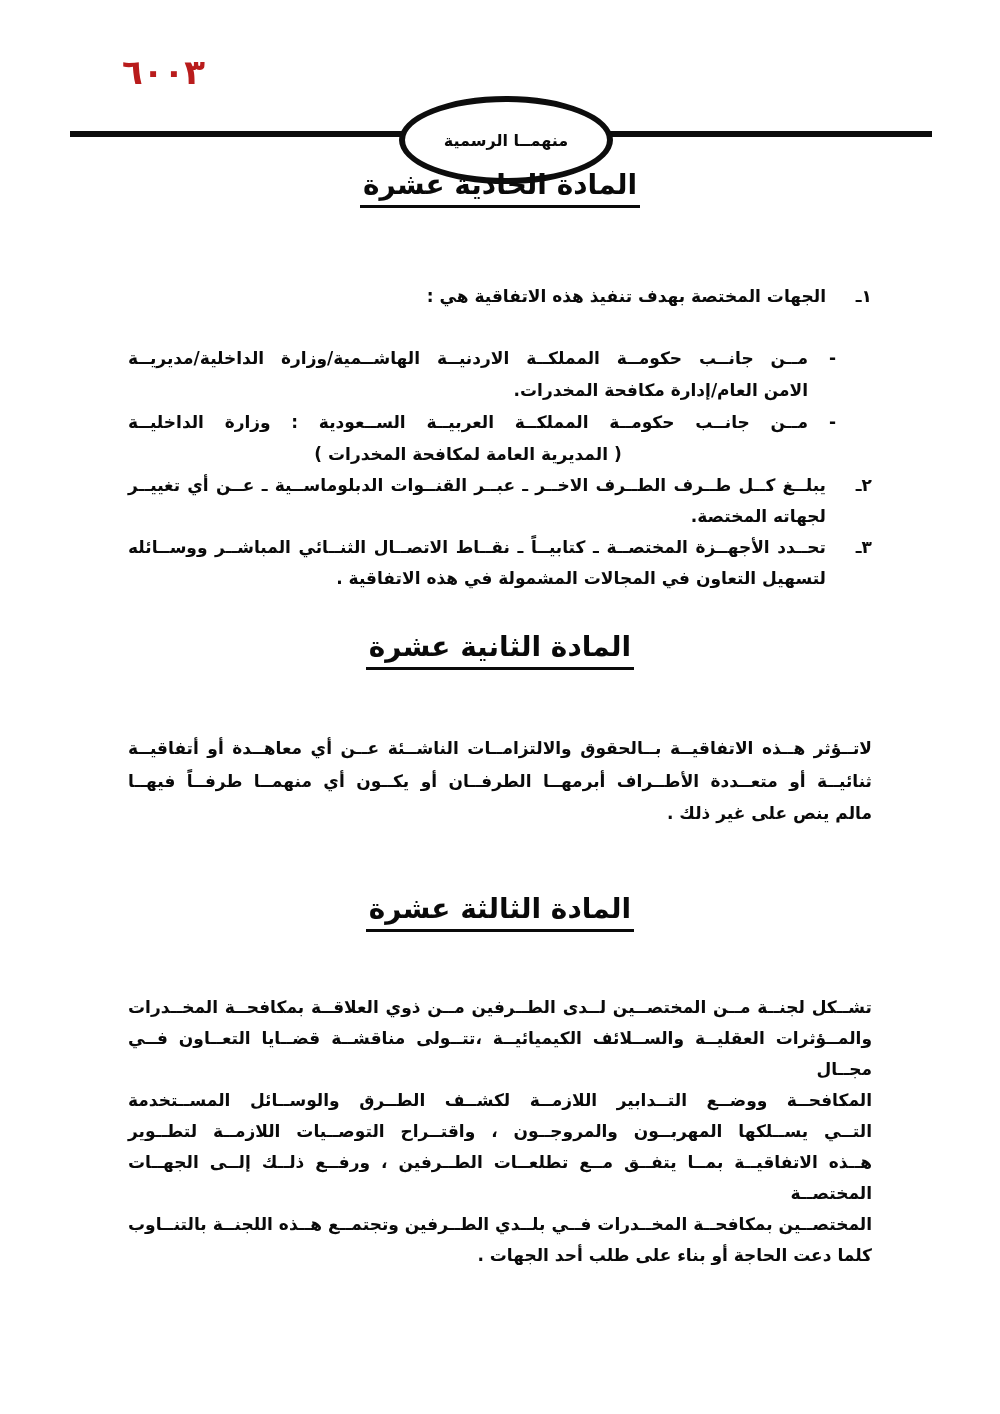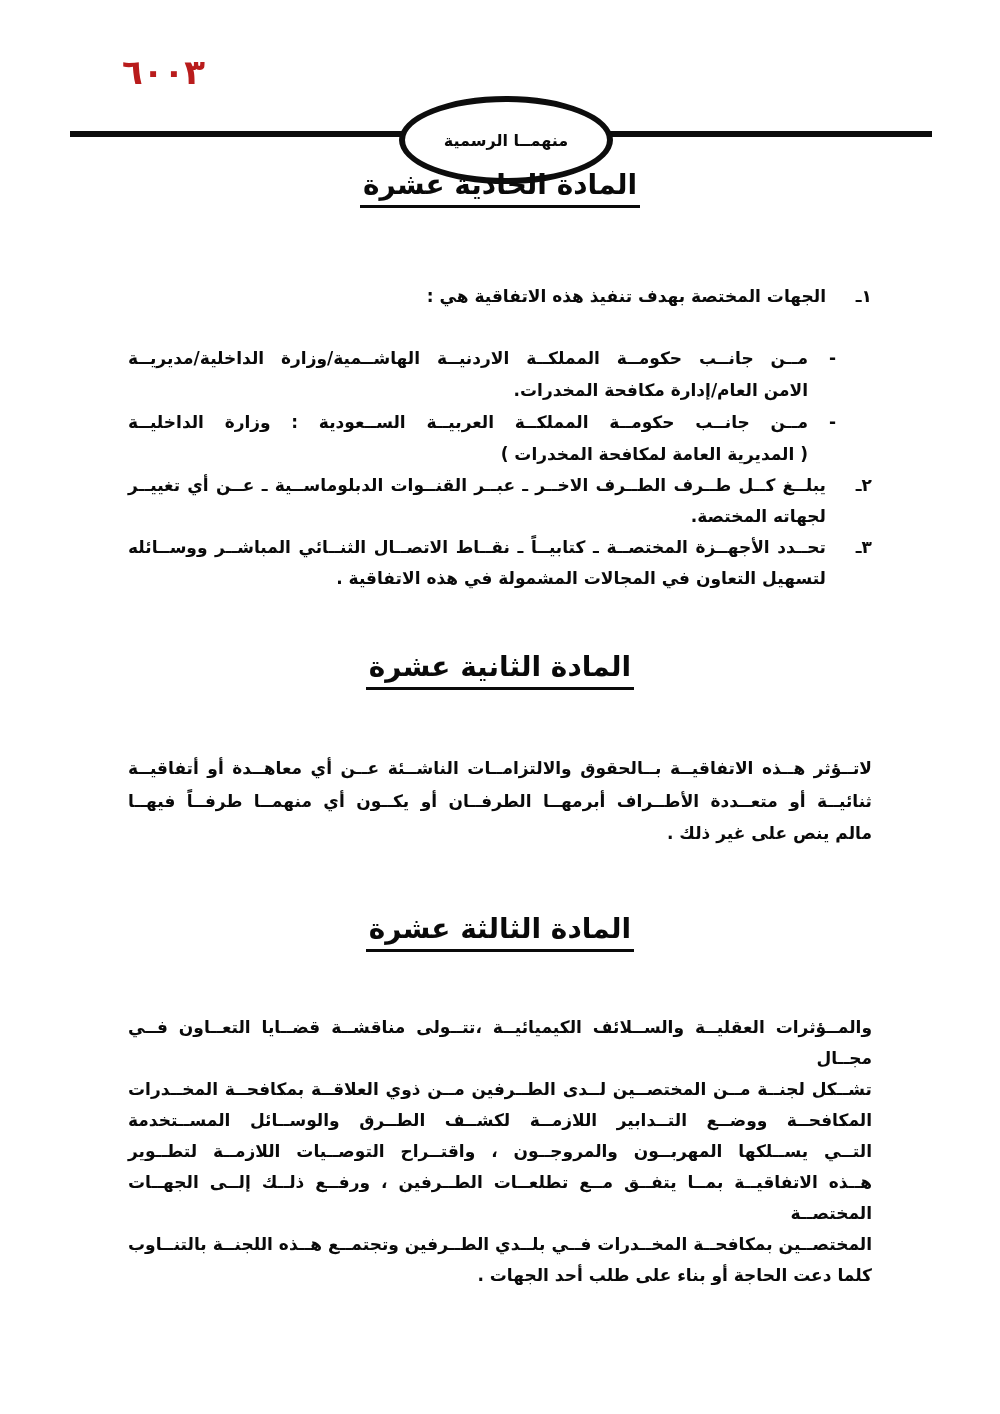--- a/index.html
+++ b/index.html
@@ -61,27 +61,27 @@
   
   .li-row { display: flex; line-height: 32px; }
   .li-num { flex: 0 0 46px; text-align: right; }
   .li-body { flex: 1 1 auto; min-width: 0; }
 
   .bullet-row { padding-right: 36px; }
   .bullet-row .li-num { flex: 0 0 28px; }
 
   .jline { text-align: justify; text-align-last: justify; }
   .rline { text-align: right; }
-  .cline { }
+  .cline { text-align: center; }
 
   .mt-item1  { margin-top: 72px; }
   .mt-bullets{ margin-top: 30px; }
   .li-tight  { line-height: 31px; }
 
-  .h12 { margin-top: 58px; }
+  .h12 { margin-top: 38px; }
   .para12 { margin-top: 62px; line-height: 32.5px; }
   .h13 { margin-top: 64px; }
   .para13 { margin-top: 60px; line-height: 31px; }
 </style>
 </head>
 <body>
 
 <div class="page">
 
   <div class="page-number">٦٠٠٣</div>
@@ -145,22 +145,22 @@
       <div class="jline">لاتــؤثر هــذه الاتفاقيــة بــالحقوق والالتزامــات الناشــئة عــن أي معاهــدة أو أتفاقيــة</div>
       <div class="jline">ثنائيــة أو متعــددة الأطــراف أبرمهــا الطرفــان  أو يكــون أي منهمــا طرفــاً فيهــا</div>
       <div class="rline">مالم ينص على غير ذلك .</div>
     </div>
 
     <h2 class="article-title h13">
       <span class="u">المادة الثالثة عشرة</span>
     </h2>
 
     <div class="para13">
+      <div class="jline">تشــكل لجنــة مــن المختصــين لــدى الطــرفين مــن ذوي العلاقــة بمكافحــة المخــدرات</div>
       <div class="jline">والمــؤثرات العقليــة والســلائف الكيميائيــة ،تتــولى مناقشــة قضــايا التعــاون فــي مجــال</div>
-      <div class="jline">تشــكل لجنــة مــن المختصــين لــدى الطــرفين مــن ذوي العلاقــة بمكافحــة المخــدرات</div>
       <div class="jline">المكافحــة ووضــع التــدابير اللازمــة لكشــف الطــرق والوســائل المســتخدمة</div>
       <div class="jline">التــي يســلكها المهربــون والمروجــون ، واقتــراح التوصــيات اللازمــة لتطــوير</div>
       <div class="jline">هــذه الاتفاقيــة بمــا يتفــق مــع تطلعــات الطــرفين ، ورفــع ذلــك إلــى الجهــات المختصــة</div>
       <div class="jline">المختصــين بمكافحــة المخــدرات فــي بلــدي الطــرفين وتجتمــع هــذه اللجنــة بالتنــاوب</div>
       <div class="rline">كلما دعت الحاجة أو بناء على طلب أحد الجهات .</div>
     </div>
 
   </div>
 </div>
 

